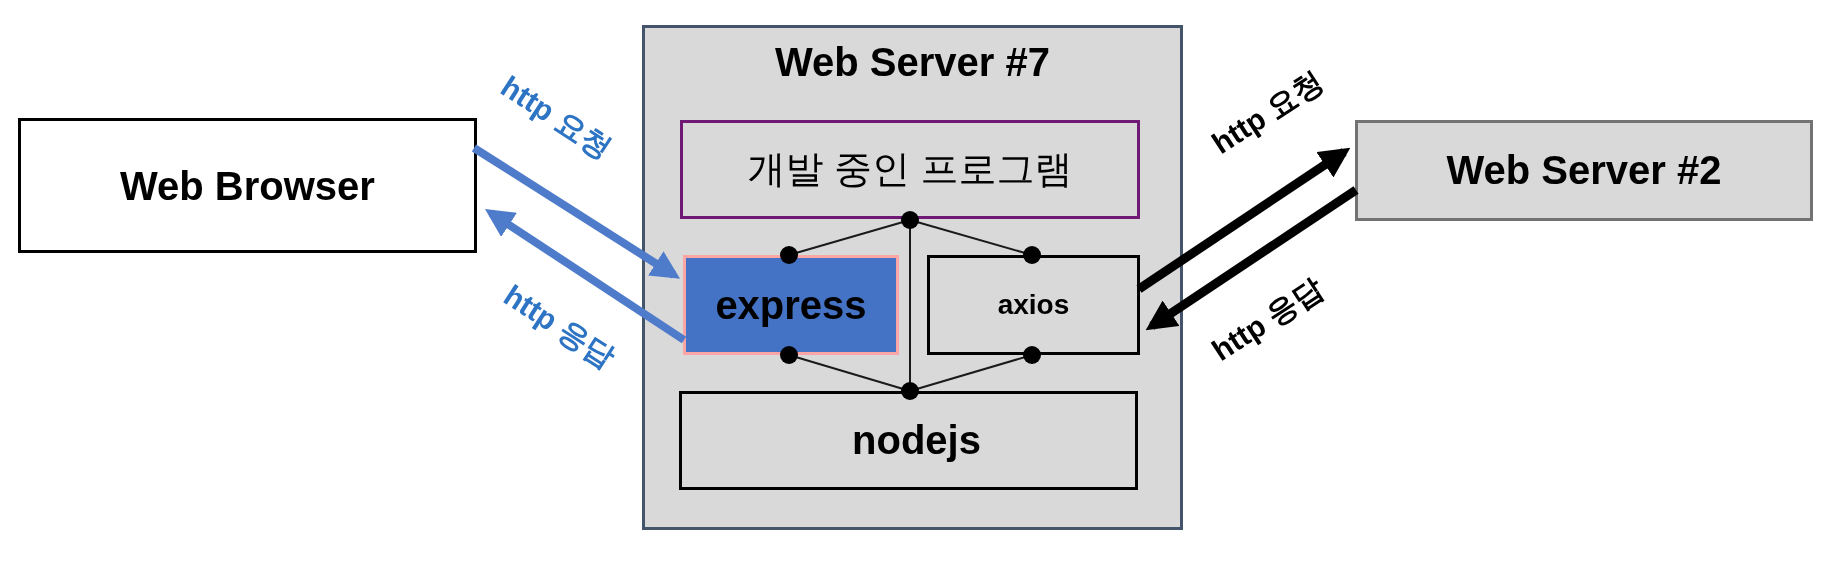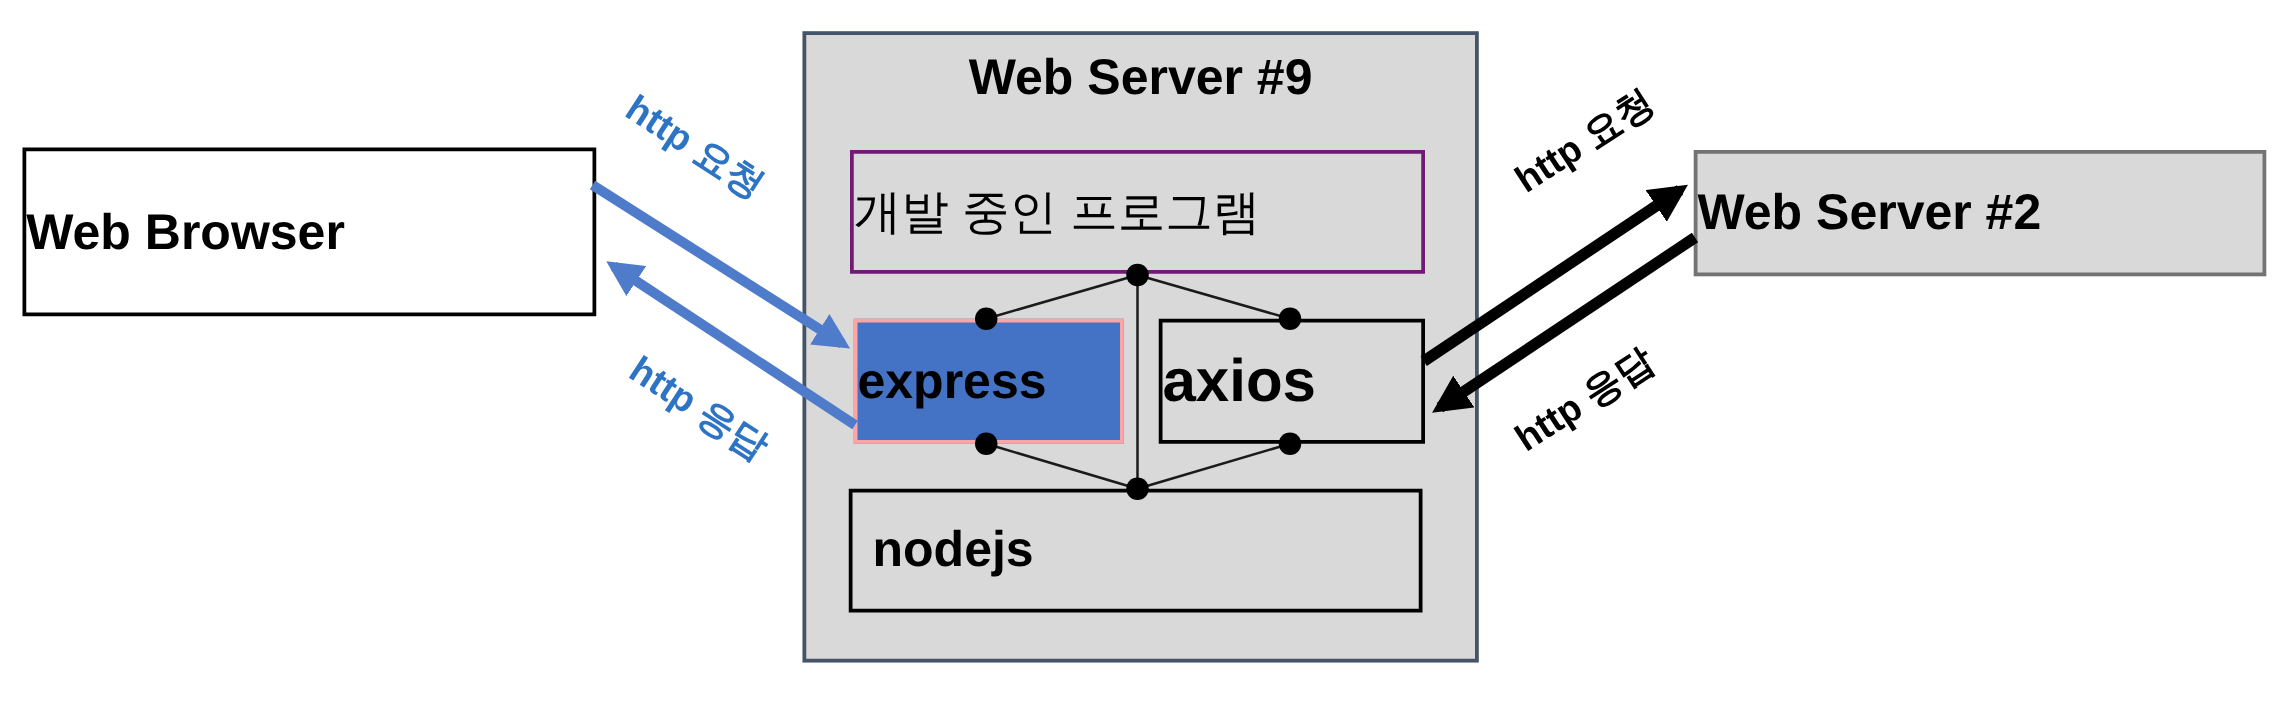--- a/index.html
+++ b/index.html
@@ -14,21 +14,21 @@
     height: 572px;
     background: #ffffff;
     overflow: hidden;
   }
   .box {
     position: absolute;
     box-sizing: border-box;
     display: flex;
     flex-direction: row;
     align-items: center;
-    justify-content: flex-start;
+    justify-content: center;
     text-align: center;
     color: #000000;
   }
   
   .browser-box {
     left: 18px; top: 118px; width: 459px; height: 135px;
     background: #ffffff;
     border: 3px solid #000000;
     font-size: 40px;
     font-weight: 700;
@@ -58,21 +58,21 @@
     left: 683px; top: 255px; width: 216px; height: 100px;
     background: #4472C4;
     border: 3px solid #fca5a5;
     font-size: 40px;
     font-weight: 700;
   }
   .axios-box {
     left: 927px; top: 255px; width: 213px; height: 100px;
     background: #D9D9D9;
     border: 3px solid #000000;
-    font-size: 48px;
+    font-size: 28px;
     font-weight: 700;
   }
   .nodejs-box {
     left: 679px; top: 391px; width: 459px; height: 99px;
     background: #D9D9D9;
     border: 3px solid #000000;
     font-size: 40px;
     font-weight: 700;
     padding-left: 16px;
   }
@@ -111,21 +111,21 @@
 </head>
 <body>
 
 <div class="canvas">
 
   <div class="box browser-box">
     <div>Web Browser</div>
   </div>
 
   <div class="box server1-box"></div>
-  <div class="server1-title">Web Server #9</div>
+  <div class="server1-title">Web Server #7</div>
 
   <div class="box dev-box">
     <div>개발 중인 프로그램</div>
   </div>
   <div class="box express-box">
     <div>express</div>
   </div>
   <div class="box axios-box">
     <div>axios</div>
   </div>

